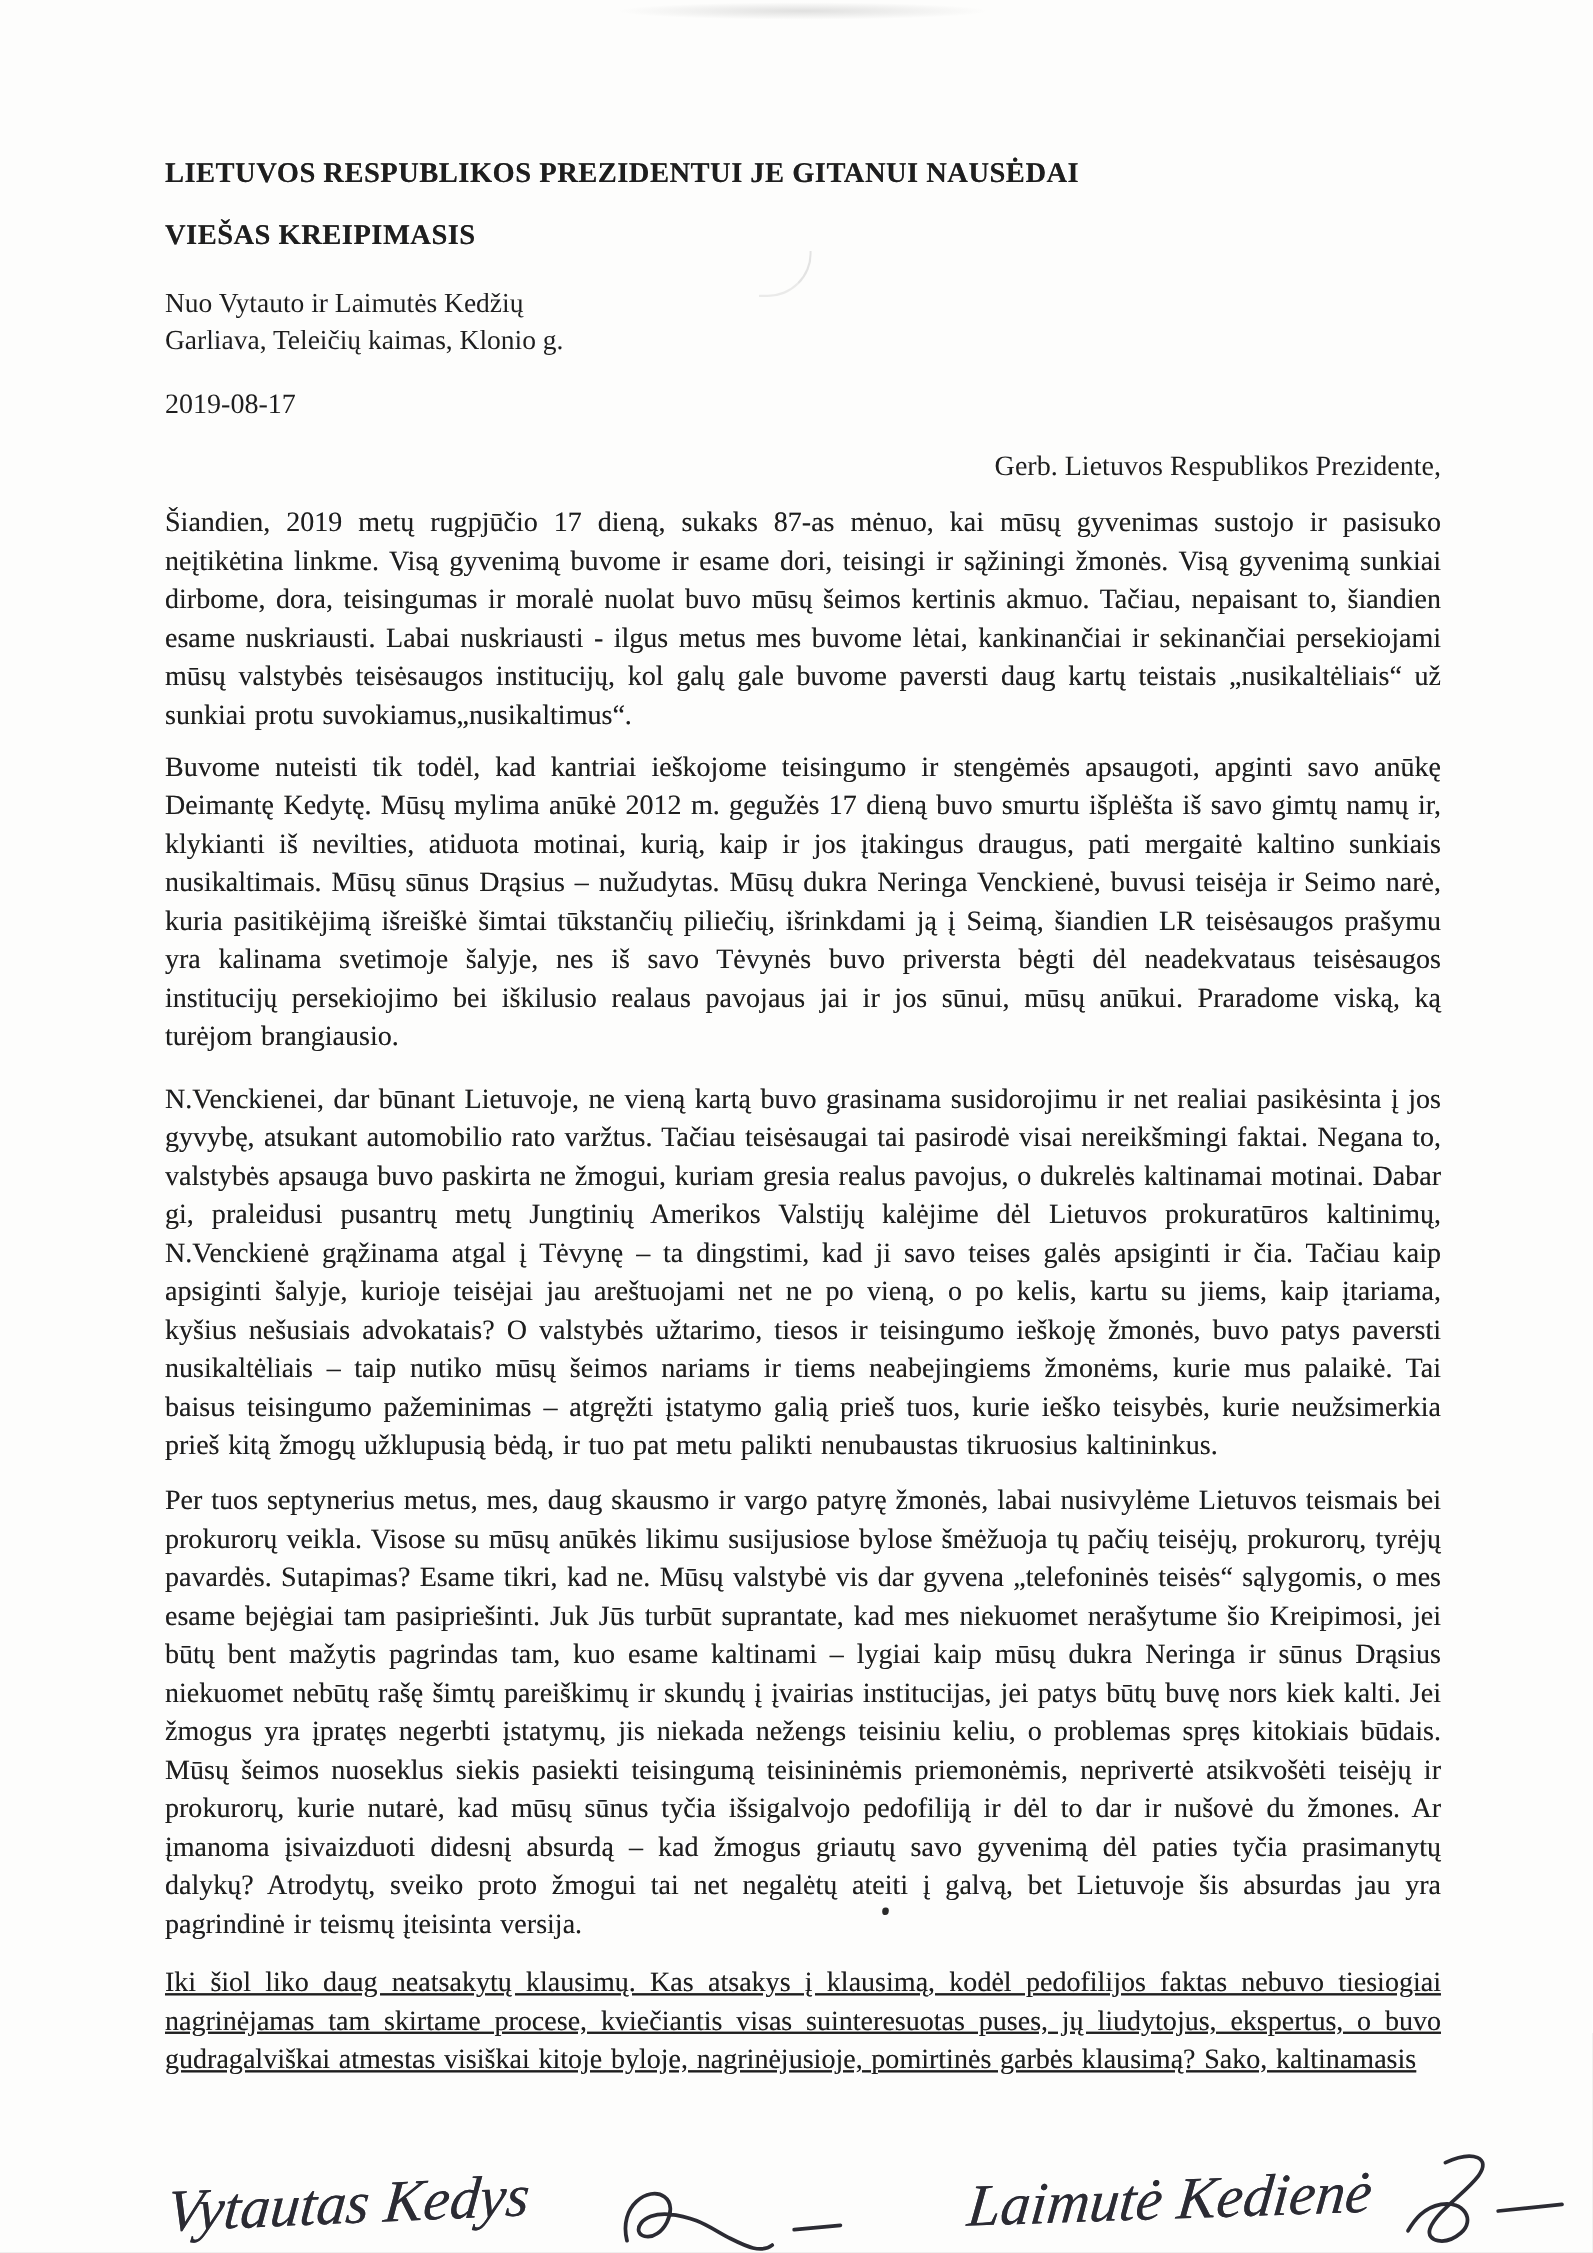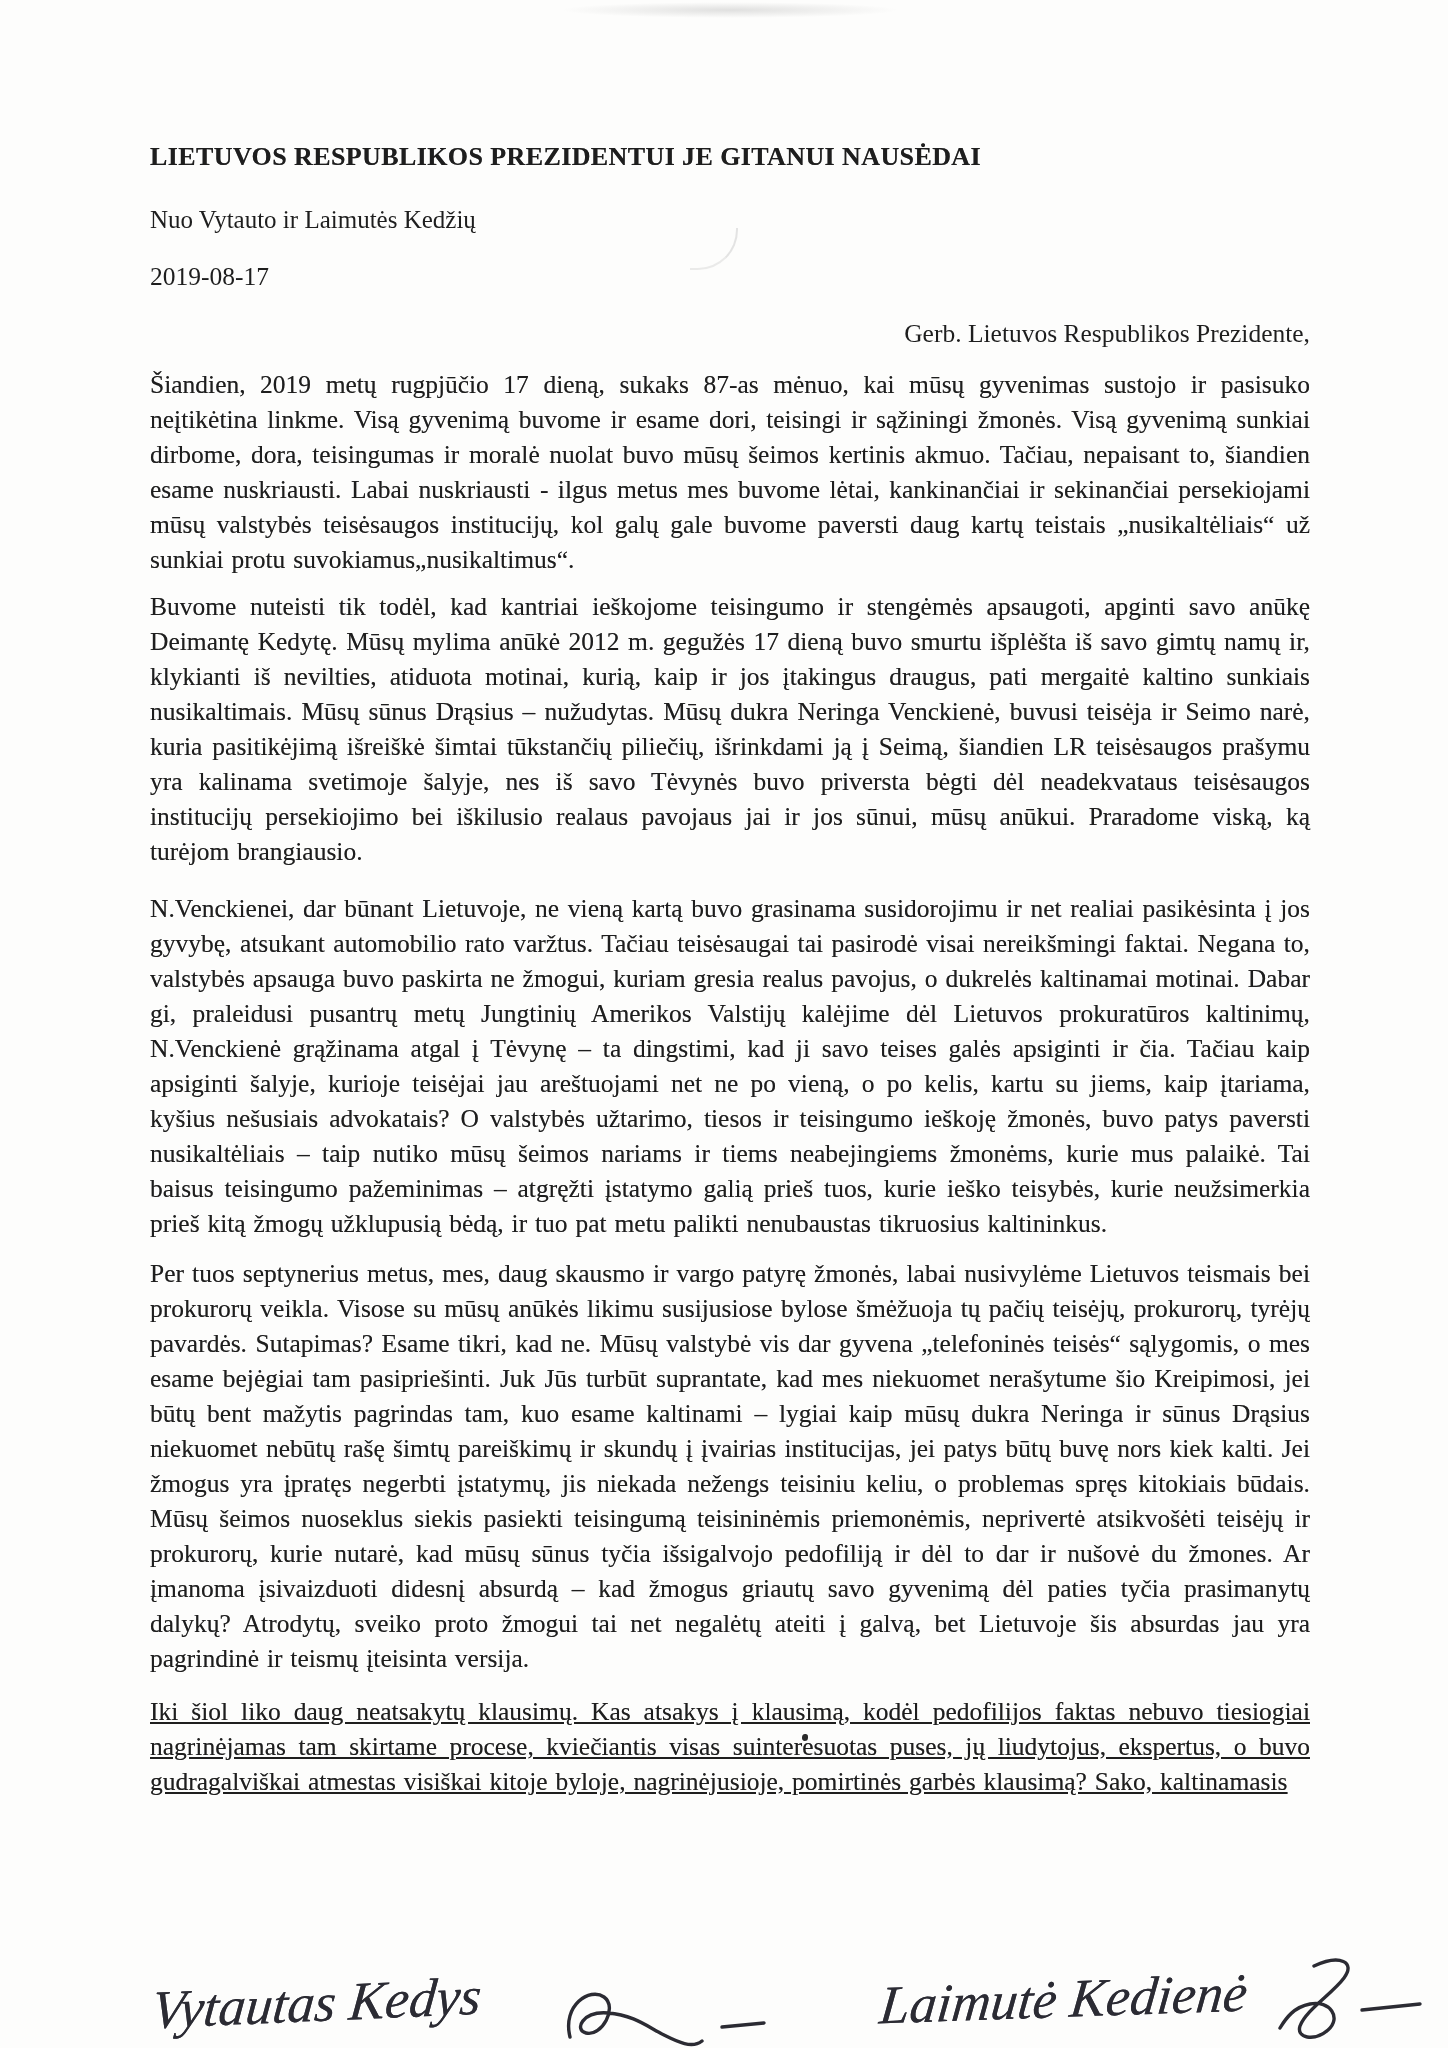--- a/index.html
+++ b/index.html
@@ -86,23 +86,25 @@
 <body>
 
 <div class="page">
 
   <div class="scan-smudge-top"></div>
   <div class="scan-crease-right"></div>
   <div class="ink-dot"></div>
 
   <div class="content">
     <div class="recipient">LIETUVOS RESPUBLIKOS PREZIDENTUI JE GITANUI NAUSĖDAI</div>
+    <div class="doc-title">VIEŠAS KREIPIMASIS</div>
 
     <div class="sender">
       <div>Nuo Vytauto ir Laimutės Kedžių</div>
+      <div>Garliava, Teleičių kaimas, Klonio g.</div>
     </div>
 
     <div class="date-line">2019-08-17</div>
     <div class="salutation">Gerb. Lietuvos Respublikos Prezidente,</div>
 
     <div class="para p2">Šiandien, 2019 metų rugpjūčio 17 dieną, sukaks 87-as mėnuo, kai mūsų gyvenimas sustojo ir pasisuko neįtikėtina linkme. Visą gyvenimą buvome ir esame dori, teisingi ir sąžiningi žmonės. Visą gyvenimą sunkiai dirbome, dora, teisingumas ir moralė nuolat buvo mūsų šeimos kertinis akmuo. Tačiau, nepaisant  to, šiandien esame nuskriausti. Labai nuskriausti - ilgus metus mes buvome lėtai, kankinančiai ir sekinančiai persekiojami mūsų valstybės teisėsaugos institucijų, kol galų gale buvome paversti daug kartų teistais „nusikaltėliais“ už sunkiai protu suvokiamus„nusikaltimus“.</div>
     <div class="para p3">Buvome nuteisti tik todėl, kad kantriai ieškojome teisingumo ir stengėmės apsaugoti, apginti savo anūkę Deimantę Kedytę. Mūsų mylima anūkė 2012 m. gegužės 17 dieną buvo smurtu išplėšta iš savo gimtų namų ir, klykianti iš nevilties, atiduota motinai, kurią, kaip ir jos įtakingus draugus, pati mergaitė kaltino sunkiais nusikaltimais. Mūsų sūnus Drąsius – nužudytas. Mūsų dukra Neringa Venckienė, buvusi teisėja ir Seimo narė, kuria pasitikėjimą išreiškė šimtai tūkstančių piliečių, išrinkdami ją į Seimą, šiandien LR teisėsaugos prašymu yra kalinama svetimoje šalyje, nes iš savo Tėvynės buvo priversta bėgti dėl neadekvataus teisėsaugos institucijų persekiojimo bei iškilusio realaus pavojaus jai ir jos sūnui, mūsų anūkui. Praradome viską, ką turėjom brangiausio.</div>
     <div class="para p4">N.Venckienei, dar būnant Lietuvoje, ne vieną kartą buvo grasinama susidorojimu ir net realiai pasikėsinta į jos gyvybę, atsukant automobilio rato varžtus. Tačiau teisėsaugai tai pasirodė visai nereikšmingi faktai. Negana to, valstybės apsauga buvo paskirta ne žmogui, kuriam gresia realus pavojus, o dukrelės kaltinamai motinai. Dabar gi, praleidusi pusantrų metų Jungtinių Amerikos Valstijų kalėjime dėl Lietuvos prokuratūros kaltinimų, N.Venckienė grąžinama atgal į Tėvynę – ta dingstimi, kad ji savo teises galės apsiginti ir čia. Tačiau kaip apsiginti šalyje, kurioje teisėjai jau areštuojami net ne po vieną, o po kelis, kartu su jiems, kaip įtariama, kyšius nešusiais advokatais?  O valstybės užtarimo, tiesos ir teisingumo ieškoję žmonės, buvo patys paversti nusikaltėliais – taip nutiko mūsų šeimos nariams ir tiems neabejingiems žmonėms, kurie mus palaikė. Tai baisus teisingumo pažeminimas – atgręžti įstatymo galią prieš tuos, kurie ieško teisybės, kurie neužsimerkia prieš kitą žmogų užklupusią bėdą, ir tuo pat metu palikti nenubaustas tikruosius kaltininkus.</div>
     <div class="para p5">Per tuos septynerius metus, mes, daug skausmo ir vargo patyrę žmonės, labai nusivylėme Lietuvos teismais bei prokurorų veikla. Visose su mūsų anūkės likimu susijusiose bylose šmėžuoja tų pačių teisėjų, prokurorų, tyrėjų pavardės. Sutapimas? Esame tikri, kad ne. Mūsų valstybė vis dar gyvena „telefoninės teisės“ sąlygomis, o mes esame bejėgiai tam pasipriešinti. Juk Jūs turbūt suprantate, kad mes niekuomet nerašytume šio Kreipimosi, jei būtų bent mažytis pagrindas tam, kuo esame kaltinami – lygiai kaip mūsų dukra Neringa ir sūnus Drąsius niekuomet nebūtų rašę šimtų pareiškimų ir skundų į įvairias institucijas, jei patys būtų buvę nors kiek kalti. Jei žmogus yra įpratęs negerbti įstatymų, jis niekada nežengs teisiniu keliu, o problemas spręs kitokiais būdais. Mūsų šeimos nuoseklus siekis pasiekti teisingumą teisininėmis priemonėmis, neprivertė atsikvošėti teisėjų ir prokurorų, kurie nutarė, kad  mūsų sūnus tyčia išsigalvojo pedofiliją ir dėl to dar ir nušovė du žmones. Ar įmanoma įsivaizduoti didesnį absurdą – kad žmogus griautų savo gyvenimą dėl paties tyčia prasimanytų dalykų? Atrodytų, sveiko proto žmogui tai net negalėtų ateiti į galvą, bet Lietuvoje šis absurdas jau yra pagrindinė ir teismų įteisinta versija.</div>
     <div class="para p6">Iki šiol liko daug neatsakytų klausimų. Kas atsakys į klausimą, kodėl pedofilijos faktas nebuvo tiesiogiai nagrinėjamas tam skirtame procese, kviečiantis visas suinteresuotas puses, jų liudytojus, ekspertus, o buvo gudragalviškai atmestas visiškai kitoje byloje, nagrinėjusioje, pomirtinės garbės klausimą? Sako, kaltinamasis</div>

